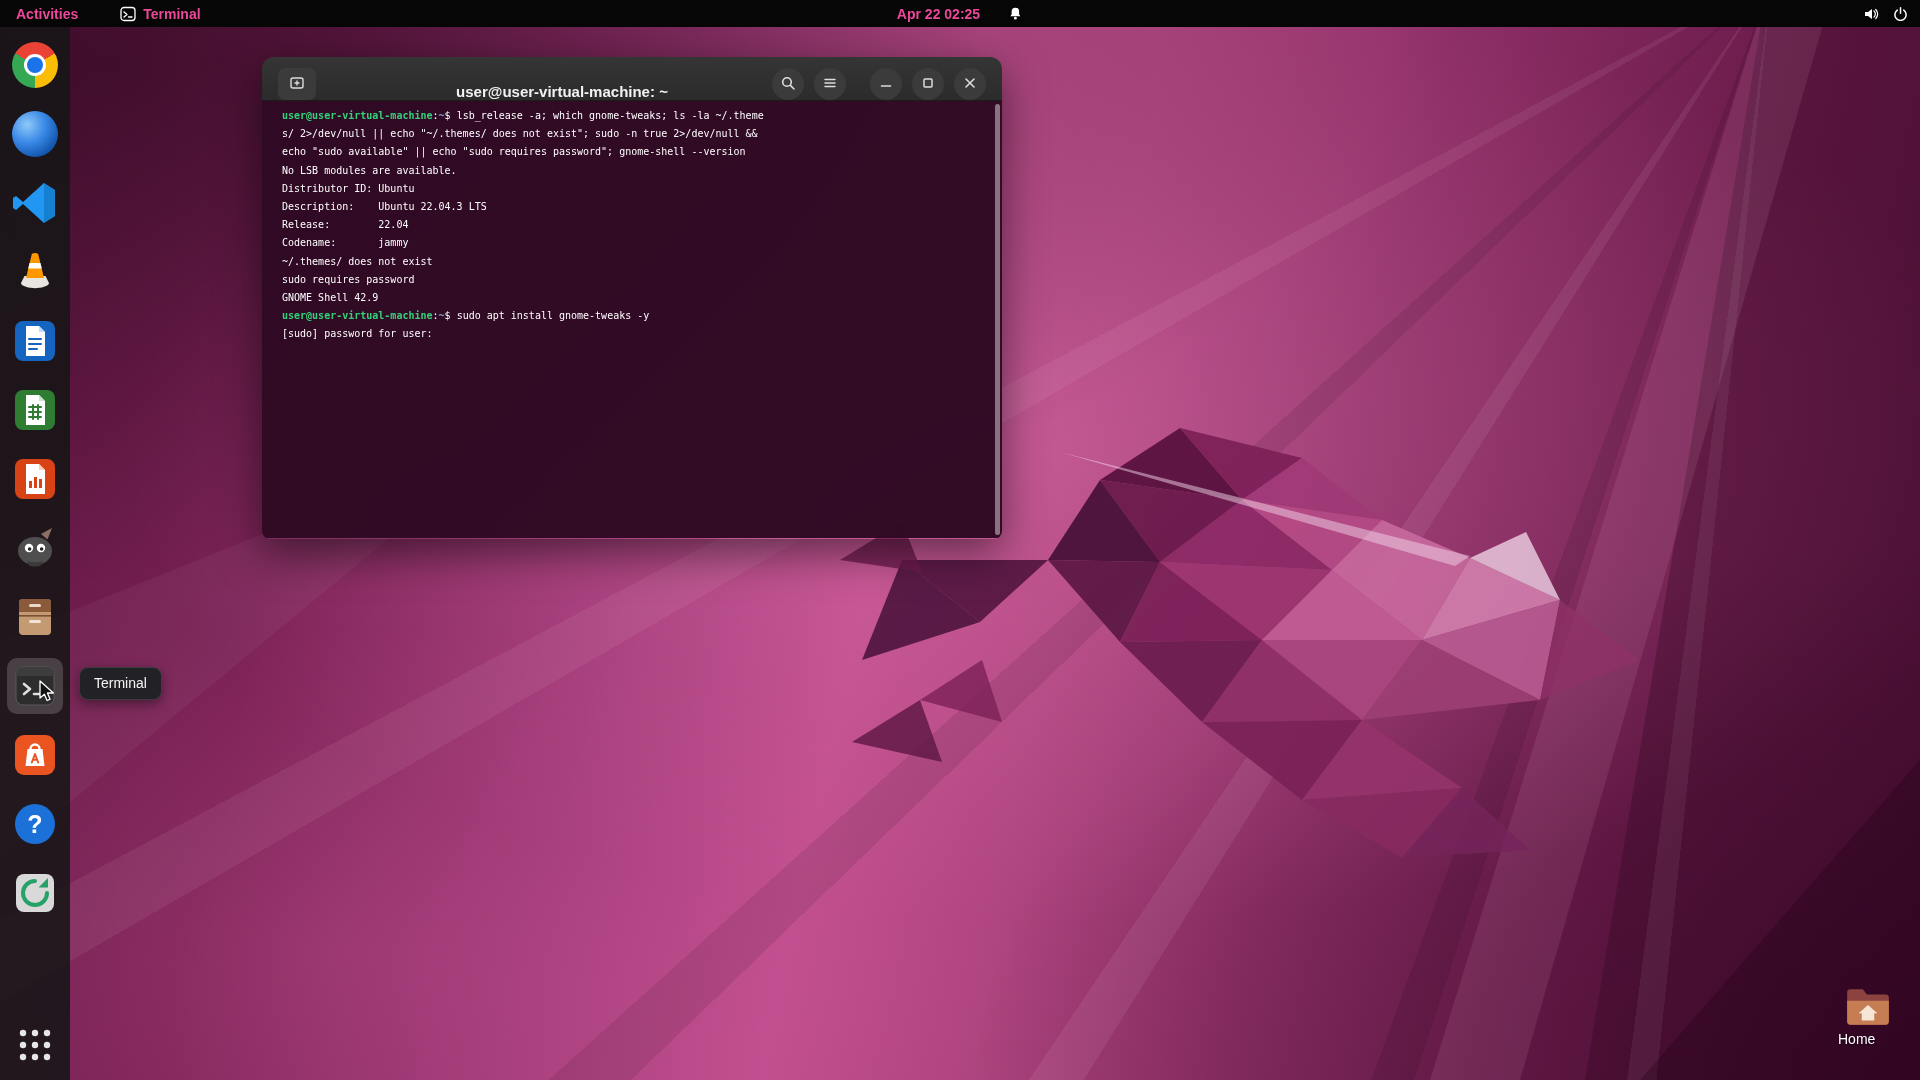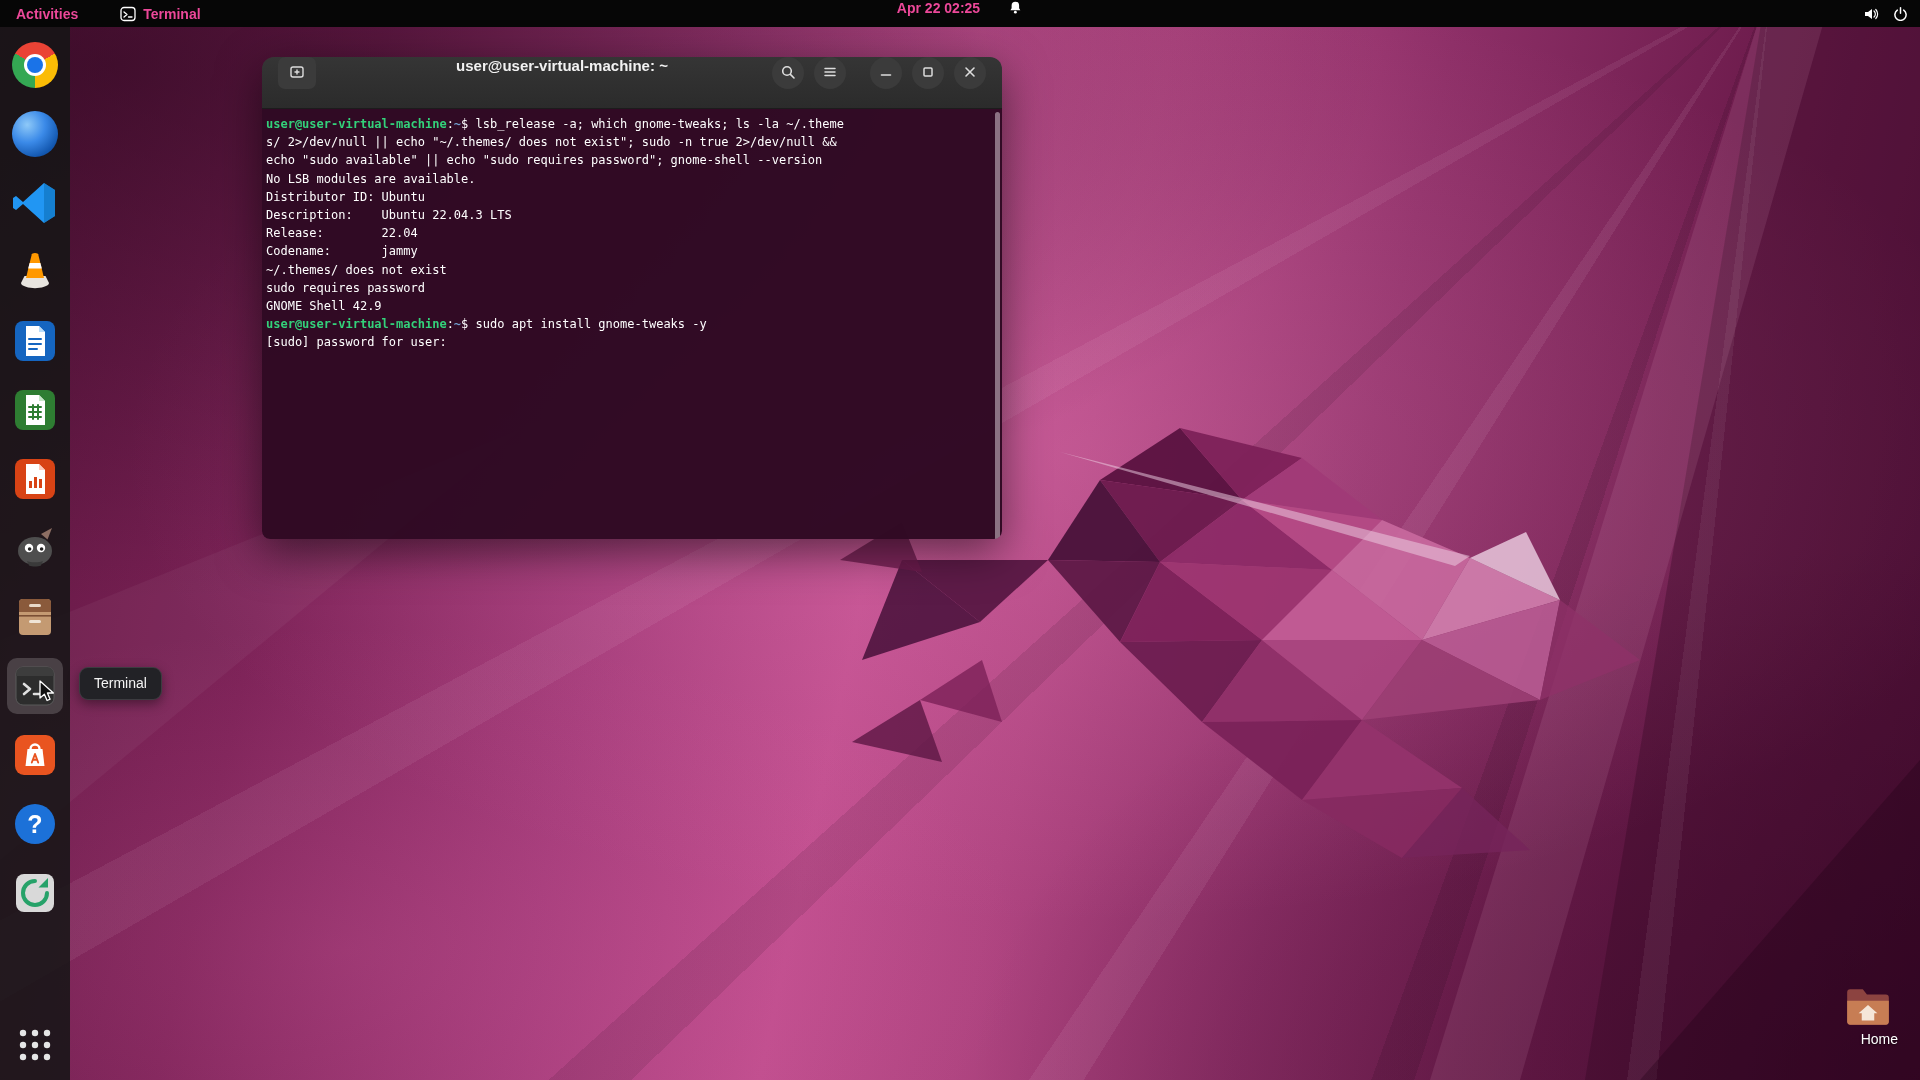--- a/index.html
+++ b/index.html
@@ -23,21 +23,21 @@
       transparent 50deg 62deg, rgba(255,220,240,.07) 62deg 64deg,
       transparent 64deg 360deg);}
   .wp-svg{position:absolute;inset:0;display:block}
 
   
   .topbar{position:absolute;top:0;left:0;right:0;height:27px;background:#060606;color:#ec4899;
     display:flex;align-items:center;font-size:14px;font-weight:bold;z-index:60}
   .tb-activities{padding:0 16px;height:100%;display:flex;align-items:center;cursor:pointer}
   .tb-app{display:flex;gap:7px;align-items:center;margin-left:26px;height:100%}
   .tb-center{position:absolute;left:50%;top:0;height:100%;transform:translateX(-50%);
-    display:flex;align-items:flex-start;gap:28px}
+    display:flex;align-items:center;gap:28px}
   .tb-right{margin-left:auto;display:flex;gap:14px;align-items:center;padding-right:12px;height:100%}
   .tb-icon{display:flex;align-items:center}
 
   
   .dock{position:absolute;top:27px;left:0;bottom:0;width:70px;background:rgba(22,22,22,.88);
     z-index:40;display:flex;flex-direction:column;align-items:center;padding-top:10px;box-sizing:border-box}
   .dock-items{display:flex;flex-direction:column;gap:13px;align-items:center}
   .dock-item{width:56px;height:56px;border-radius:10px;display:flex;align-items:center;justify-content:center;cursor:pointer}
   .dock-item.active{background:rgba(255,255,255,.18)}
   .dicon{width:48px;height:48px;display:flex;align-items:center;justify-content:center;position:relative}
@@ -51,41 +51,41 @@
   .show-apps{position:absolute;bottom:7px;left:7px}
 
   
   .tooltip{position:absolute;left:79px;top:667px;height:31px;line-height:31px;padding:0 14px;
     background:#222226;border:1px solid rgba(255,255,255,.12);border-radius:9px;color:#f4f4f4;
     font-size:14px;z-index:55;box-shadow:0 4px 12px rgba(0,0,0,.4)}
 
   
   .terminal-window{position:absolute;left:262px;top:57px;width:740px;height:482px;z-index:30;
     border-radius:12px 12px 8px 8px;box-shadow:0 14px 44px rgba(0,0,0,.5);overflow:hidden}
-  .headerbar{position:relative;height:52px;background:linear-gradient(#353535,#2b2b2b);
-    border-bottom:1px solid #1c1c1c;display:flex;align-items:flex-start;padding:0 16px;box-sizing:border-box}
+  .headerbar{position:relative;height:44px;background:linear-gradient(#353535,#2b2b2b);
+    border-bottom:1px solid #1c1c1c;display:flex;align-items:flex-end;padding:0 16px;box-sizing:border-box}
   .hb-title{position:absolute;left:80px;right:220px;text-align:center;color:#f2f2f2;
     font-size:15px;font-weight:bold;white-space:nowrap;overflow:hidden}
   .hb-btn{width:32px;height:32px;border-radius:50%;background:#3b3b3b;border:none;padding:0;
     display:flex;align-items:center;justify-content:center;cursor:pointer;flex:0 0 auto}
   .hb-btn svg{width:16px;height:16px}
   .hb-newtab{width:38px;height:32px;border-radius:7px}
   .hb-right{margin-left:auto;display:flex;gap:10px;align-items:center}
   .hb-gap{width:4px}
   .term-body{position:relative;height:437px;background:rgba(48,10,36,.985)}
-  .term-output{font-family:"DejaVu Sans Mono",monospace;font-size:12px;line-height:18.2px;
-    color:#ffffff;white-space:pre;padding:6px 10px 0 4px}
+  .term-output{font-family:"DejaVu Sans Mono",monospace;font-size:10px;line-height:18.2px;
+    color:#ffffff;white-space:pre;padding:6px 10px 0 20px}
   .c-user{color:#33d17a;font-weight:bold}
   .c-path{color:#729fcf;font-weight:bold}
   .c-plain{color:#ffffff}
   .term-scrollbar{position:absolute;top:3px;bottom:3px;right:2px;width:5px;border-radius:3px;
     background:rgba(214,200,209,.55)}
 
   
-  .home{position:absolute;left:1838px;top:986px;width:60px;text-align:right;z-index:10;cursor:pointer}
+  .home{position:absolute;left:1838px;top:986px;width:60px;text-align:left;z-index:10;cursor:pointer}
   .home svg{width:50px;height:42px;display:block;margin:0 auto}
   .home-label{display:block;margin-top:3px;color:#fff;font-size:14px;text-shadow:0 1px 2px rgba(0,0,0,.7)}
 
   
   .cursor{position:absolute;left:36px;top:680px;z-index:100;pointer-events:none}
 </style>
 </head>
 <body>
 
 <div id="screen">

